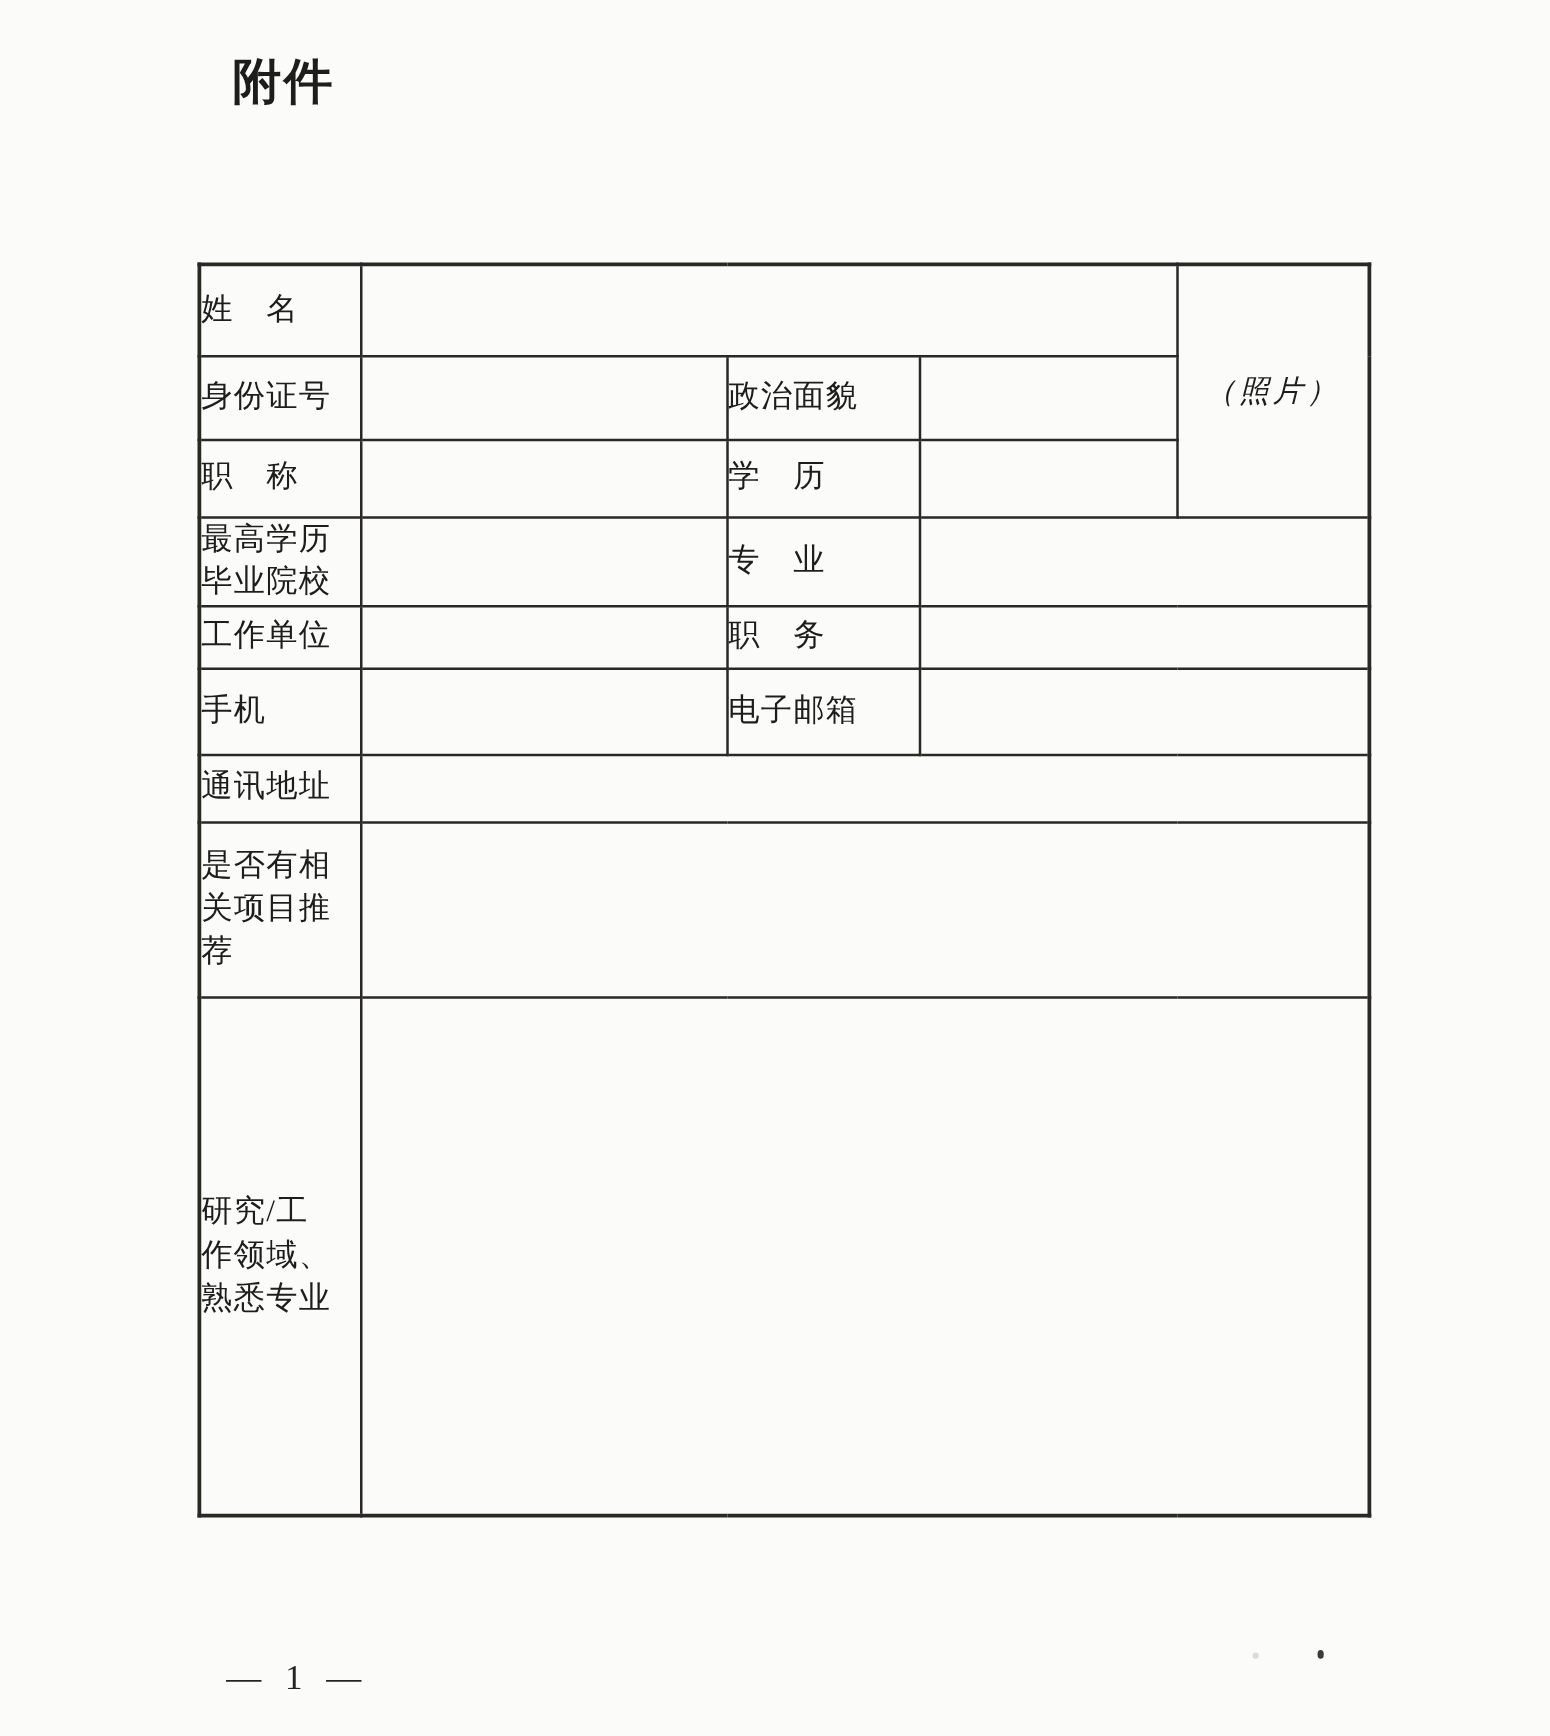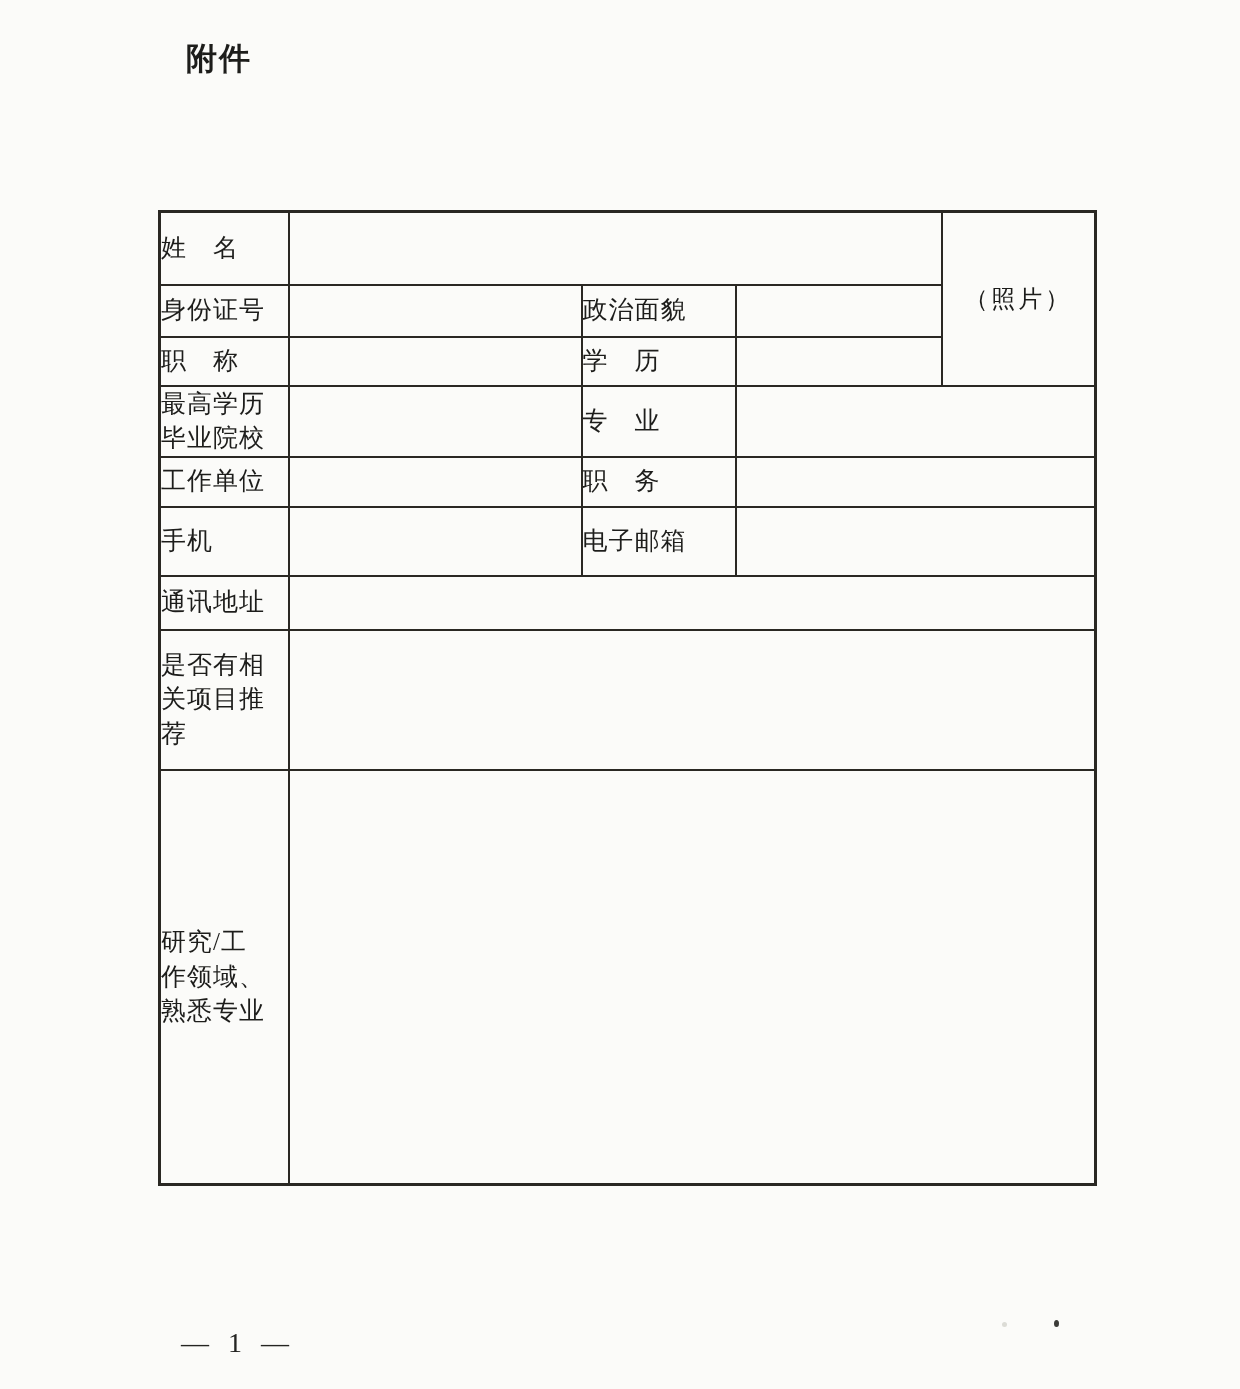--- a/index.html
+++ b/index.html
@@ -16,21 +16,21 @@
     color:var(--ink);
   }
   .page{
     position:relative;width:1240px;height:1389px;
     background:var(--paper);
     overflow:hidden;
   }
   .attachment{
     position:absolute;left:186px;top:38px;
     font-family:"Liberation Sans","DejaVu Sans",sans-serif;
-    font-weight:700;font-size:31px;letter-spacing:2px;
+    font-weight:700;font-size:39px;letter-spacing:2px;
   }
   .title1{
     position:absolute;left:0;top:92px;width:1240px;margin:0;
     text-align:center;
     font-family:"Liberation Sans","DejaVu Sans",sans-serif;
     font-weight:700;font-size:38px;letter-spacing:0px;
     color:var(--ink);
   }
   .title2{
     position:absolute;left:0;top:159px;width:1240px;margin:0;
@@ -51,21 +51,21 @@
   }
   td.label{
     vertical-align:middle;
     font-size:25px;line-height:1.38;
     white-space:pre-line;
     letter-spacing:1px;
   }
   td.value{background:transparent;}
   td.photo{
     text-align:center;vertical-align:middle;
-    font-size:24px;letter-spacing:3px;
+    font-size:24px;letter-spacing:3px;font-style:italic;
   }
   .pagenum{
     position:absolute;left:181px;top:1327px;
     font-size:28px;letter-spacing:6px;
     color:#242422;
   }
   .speck{position:absolute;border-radius:50%;}
   .speck.s1{left:1054px;top:1320px;width:5px;height:7px;background:#3b3b38;}
   .speck.s2{left:1002px;top:1322px;width:5px;height:5px;background:#dcdcd6;}
 </style>
@@ -83,27 +83,27 @@
       <col style="width:154px">
       <col style="width:206px">
       <col style="width:154px">
     </colgroup>
     <tbody>
       <tr style="height:73px">
         <td class="label">姓　名</td>
         <td class="value" colspan="3"></td>
         <td class="photo" rowspan="3">（照片）</td>
       </tr>
-      <tr style="height:52px">
+      <tr style="height:67px">
         <td class="label">身份证号</td>
         <td class="value"></td>
         <td class="label">政治面貌</td>
         <td class="value"></td>
       </tr>
-      <tr style="height:49px">
+      <tr style="height:62px">
         <td class="label">职　称</td>
         <td class="value"></td>
         <td class="label">学　历</td>
         <td class="value"></td>
       </tr>
       <tr style="height:67px">
         <td class="label">最高学历
 毕业院校</td>
         <td class="value"></td>
         <td class="label">专　业</td>

